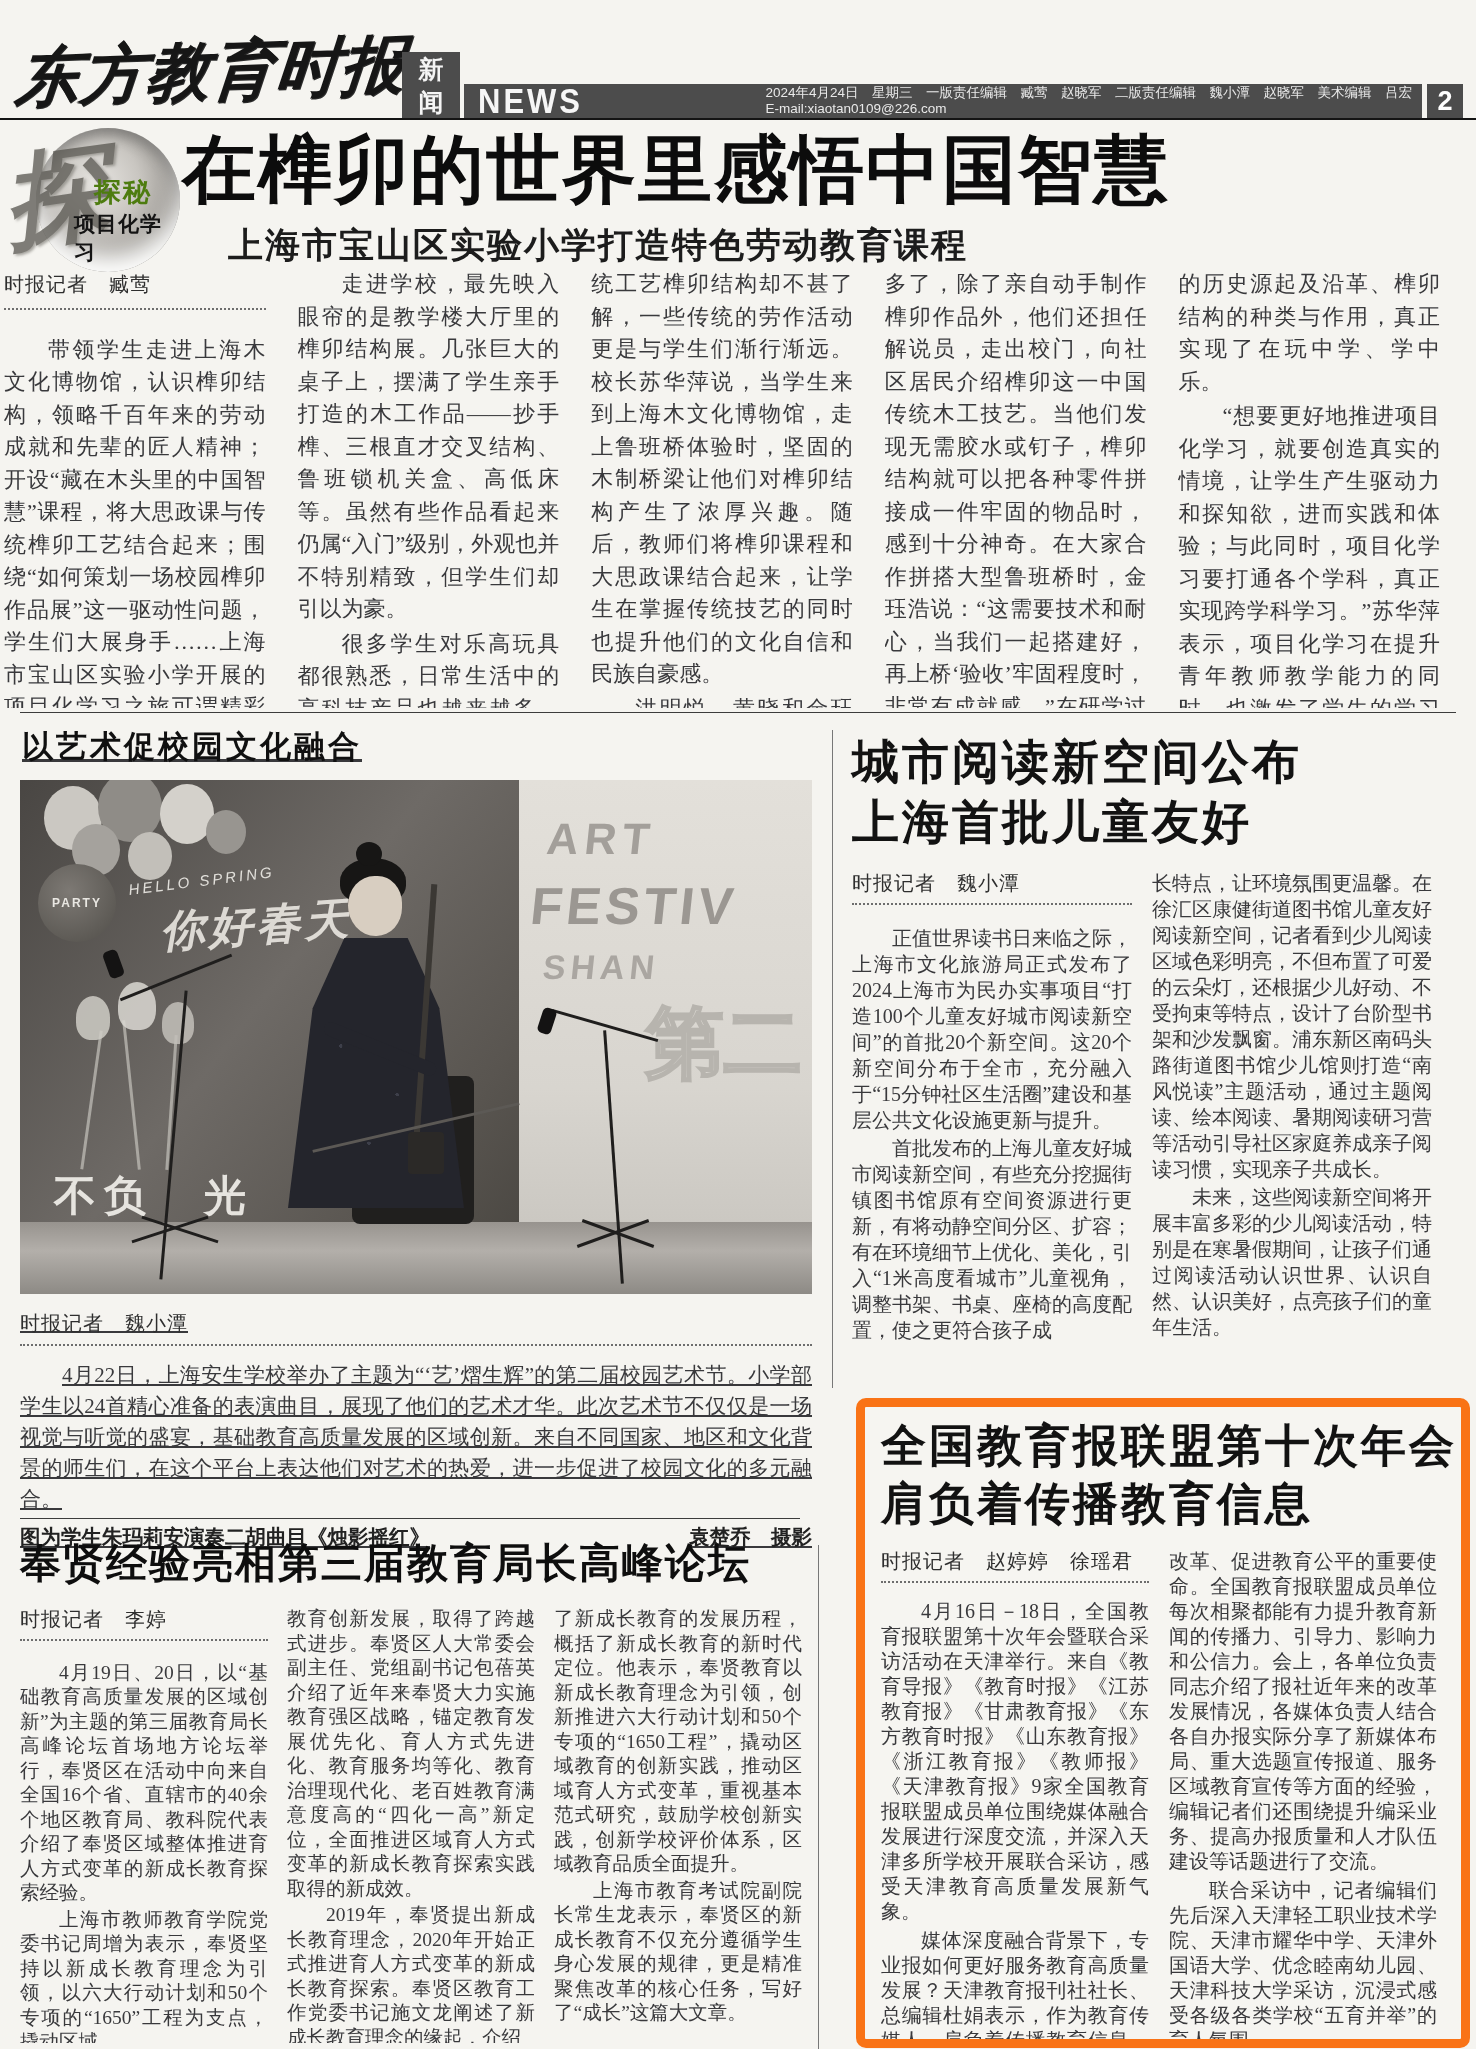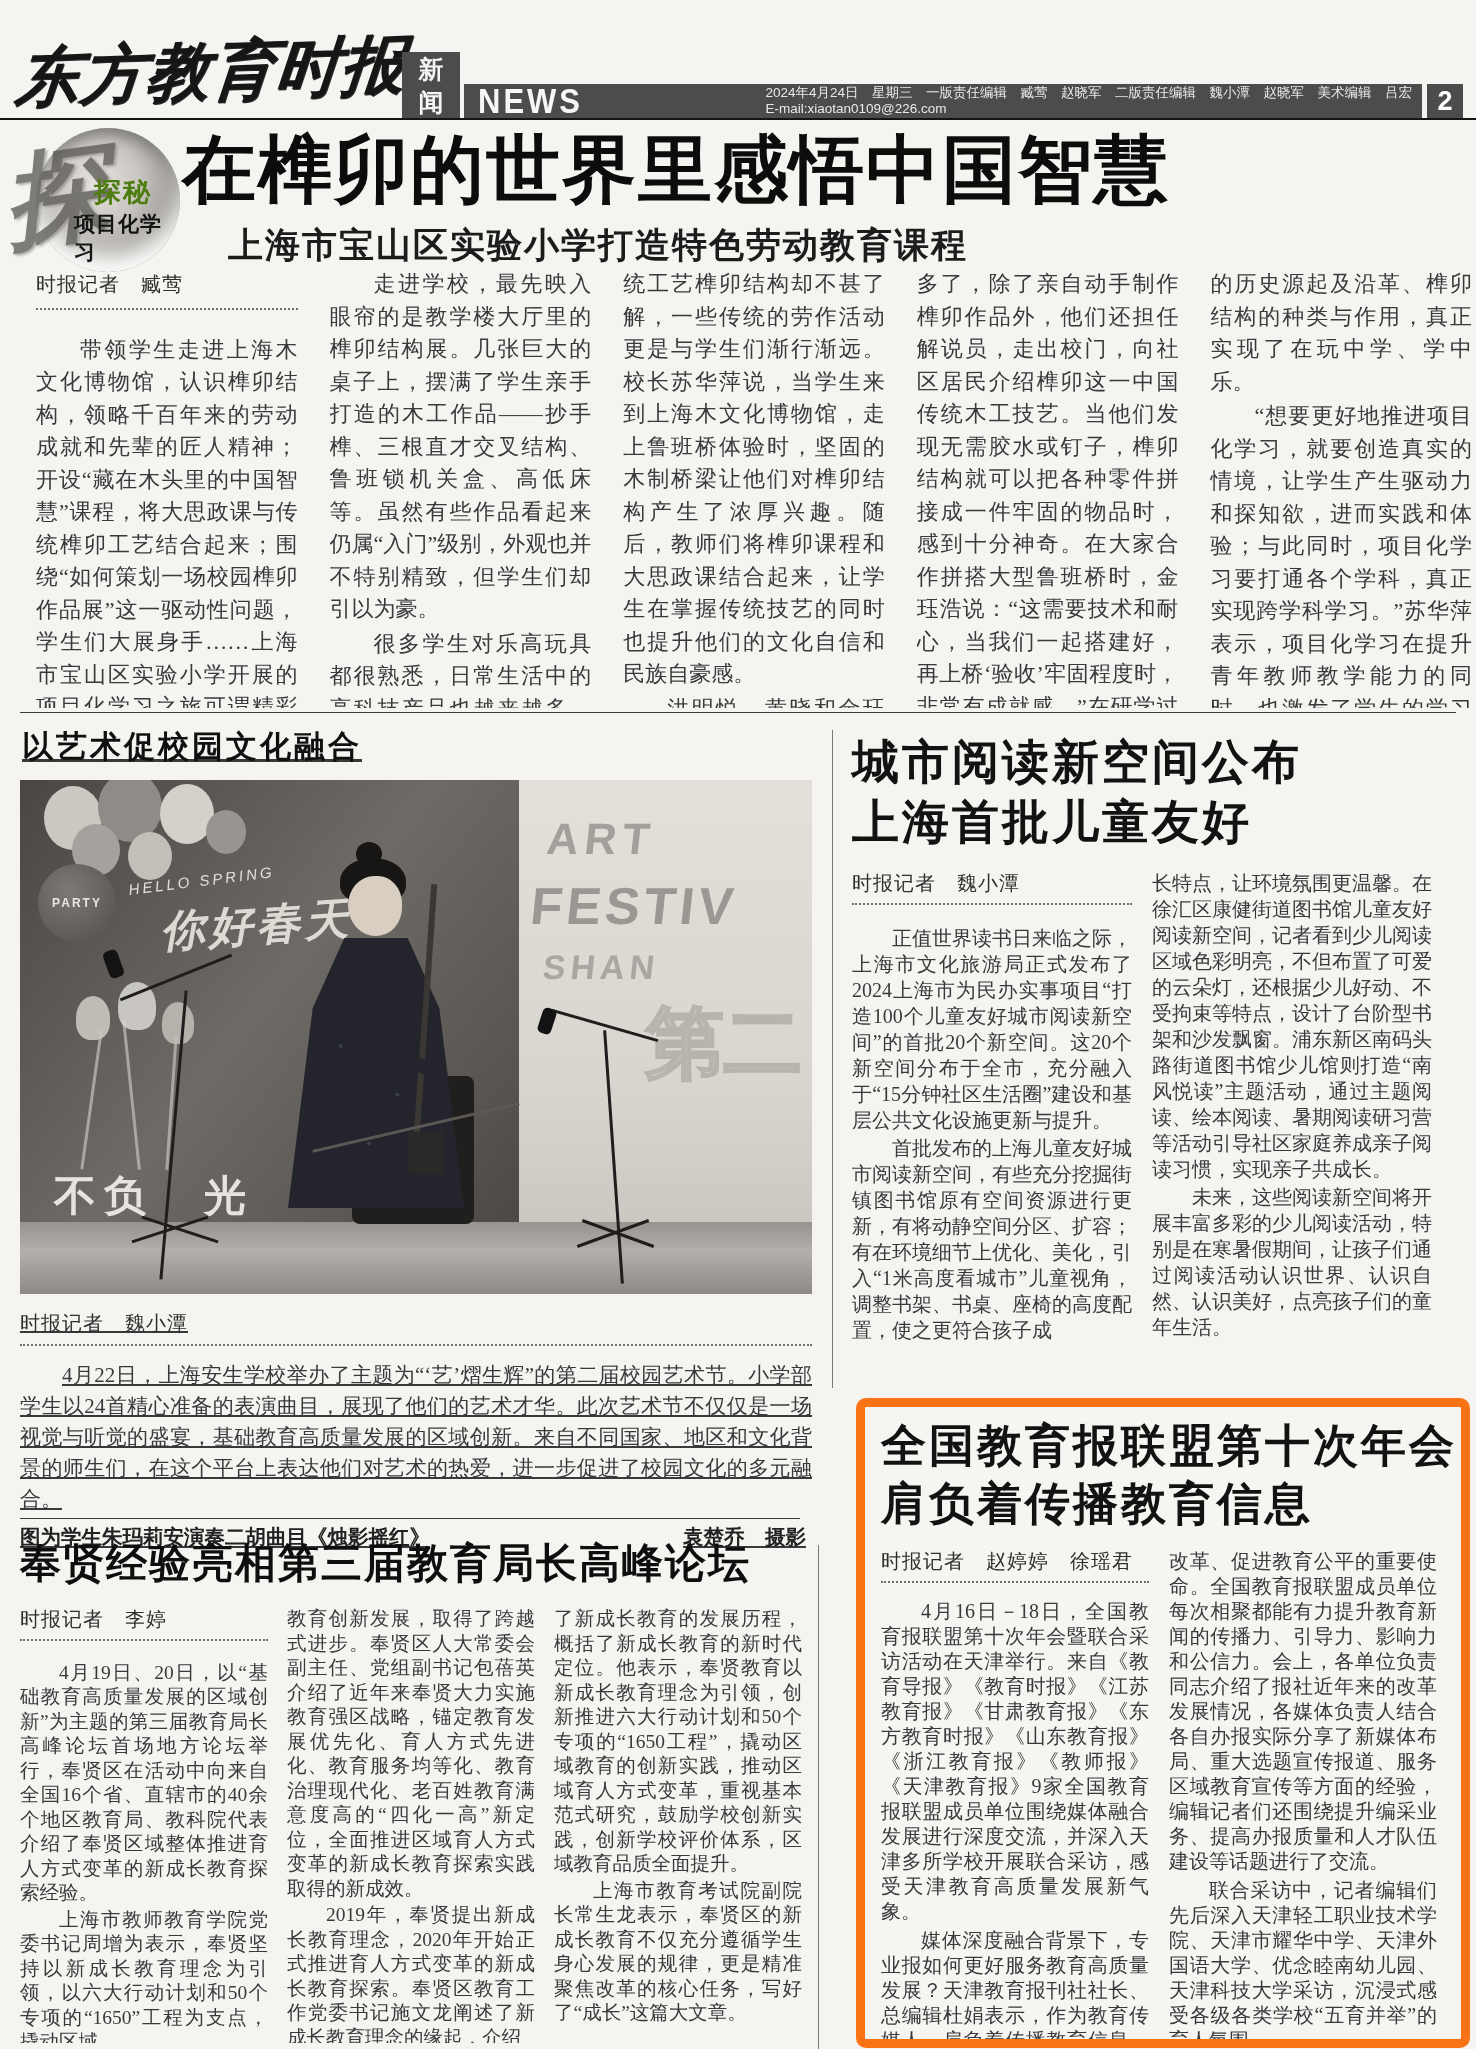--- a/index.html
+++ b/index.html
@@ -68,21 +68,21 @@
     font-size:35px;color:#1c1c1c;letter-spacing:2px;white-space:nowrap;
   }
   .byline{
     font-family:"Liberation Sans",sans-serif;font-size:20px;color:#2e2e2e;
     border-bottom:2px dotted #6d6d6d;padding-bottom:7px;letter-spacing:1px;
   }
   .cols{display:flex;}
   .col{overflow:hidden;}
   .col p{margin:0;text-align:justify;}
   .col p.ind{text-indent:2em;}
-  #top-cols{left:36px;top:268px;width:1436px;height:440px;gap:32px;}
+  #top-cols{left:4px;top:268px;width:1436px;height:440px;gap:32px;}
   #top-cols .col{width:275px;height:440px;font-size:22px;line-height:32.5px;}
   #top-cols .byline{margin-bottom:24px;}
   #top-cols p{margin-bottom:2px;}
   
   #hrule-mid{left:20px;top:712px;width:1436px;height:1px;background:#3c3c3c;}
   #art-region{left:20px;top:726px;width:792px;text-decoration:underline;}
   #art-headline{
     font-family:"Liberation Sans",sans-serif;font-weight:900;font-size:31px;color:#101010;
     letter-spacing:3px;margin:0 0 12px 2px;
   }
@@ -130,21 +130,21 @@
   #ph-erhu-box{left:388px;top:352px;width:36px;height:42px;background:#2b2927;border-radius:4px;}
   #ph-bow{left:290px;top:346px;width:212px;height:3px;background:#5c5955;transform:rotate(-13deg);}
   #ph-arm{left:300px;top:262px;width:120px;height:14px;background:#24252c;border-radius:7px;transform:rotate(22deg);}
   .micpole{background:#1f1e1d;}
   .micboom{background:#1f1e1d;}
   .michead{background:#141313;border-radius:5px;}
   #art-byline{margin-top:16px;width:792px;}
   #art-cap{margin:14px 0 0 0;font-size:21px;line-height:31px;text-align:justify;text-indent:2em;}
   #art-capline{margin-top:8px;display:flex;font-family:"Liberation Sans",sans-serif;
     font-weight:bold;font-size:20.5px;color:#222;}
-  #art-capline .credit{margin-left:auto;margin-right:6px;}
+  #art-capline .credit{margin-left:auto;}
   #vrule1{left:832px;top:730px;width:1px;height:658px;background:#777;}
   
   #reading-region{left:852px;top:732px;width:596px;}
   .serif-head{
     font-family:"Liberation Serif","DejaVu Serif",serif;font-weight:900;color:#121212;
     font-size:47px;line-height:60px;letter-spacing:3px;margin:0;white-space:nowrap;
   }
   #reading-cols{margin-top:18px;gap:20px;}
   #reading-cols .col{width:280px;height:505px;font-size:20px;line-height:26px;}
   #reading-cols .byline{margin-bottom:20px;}

